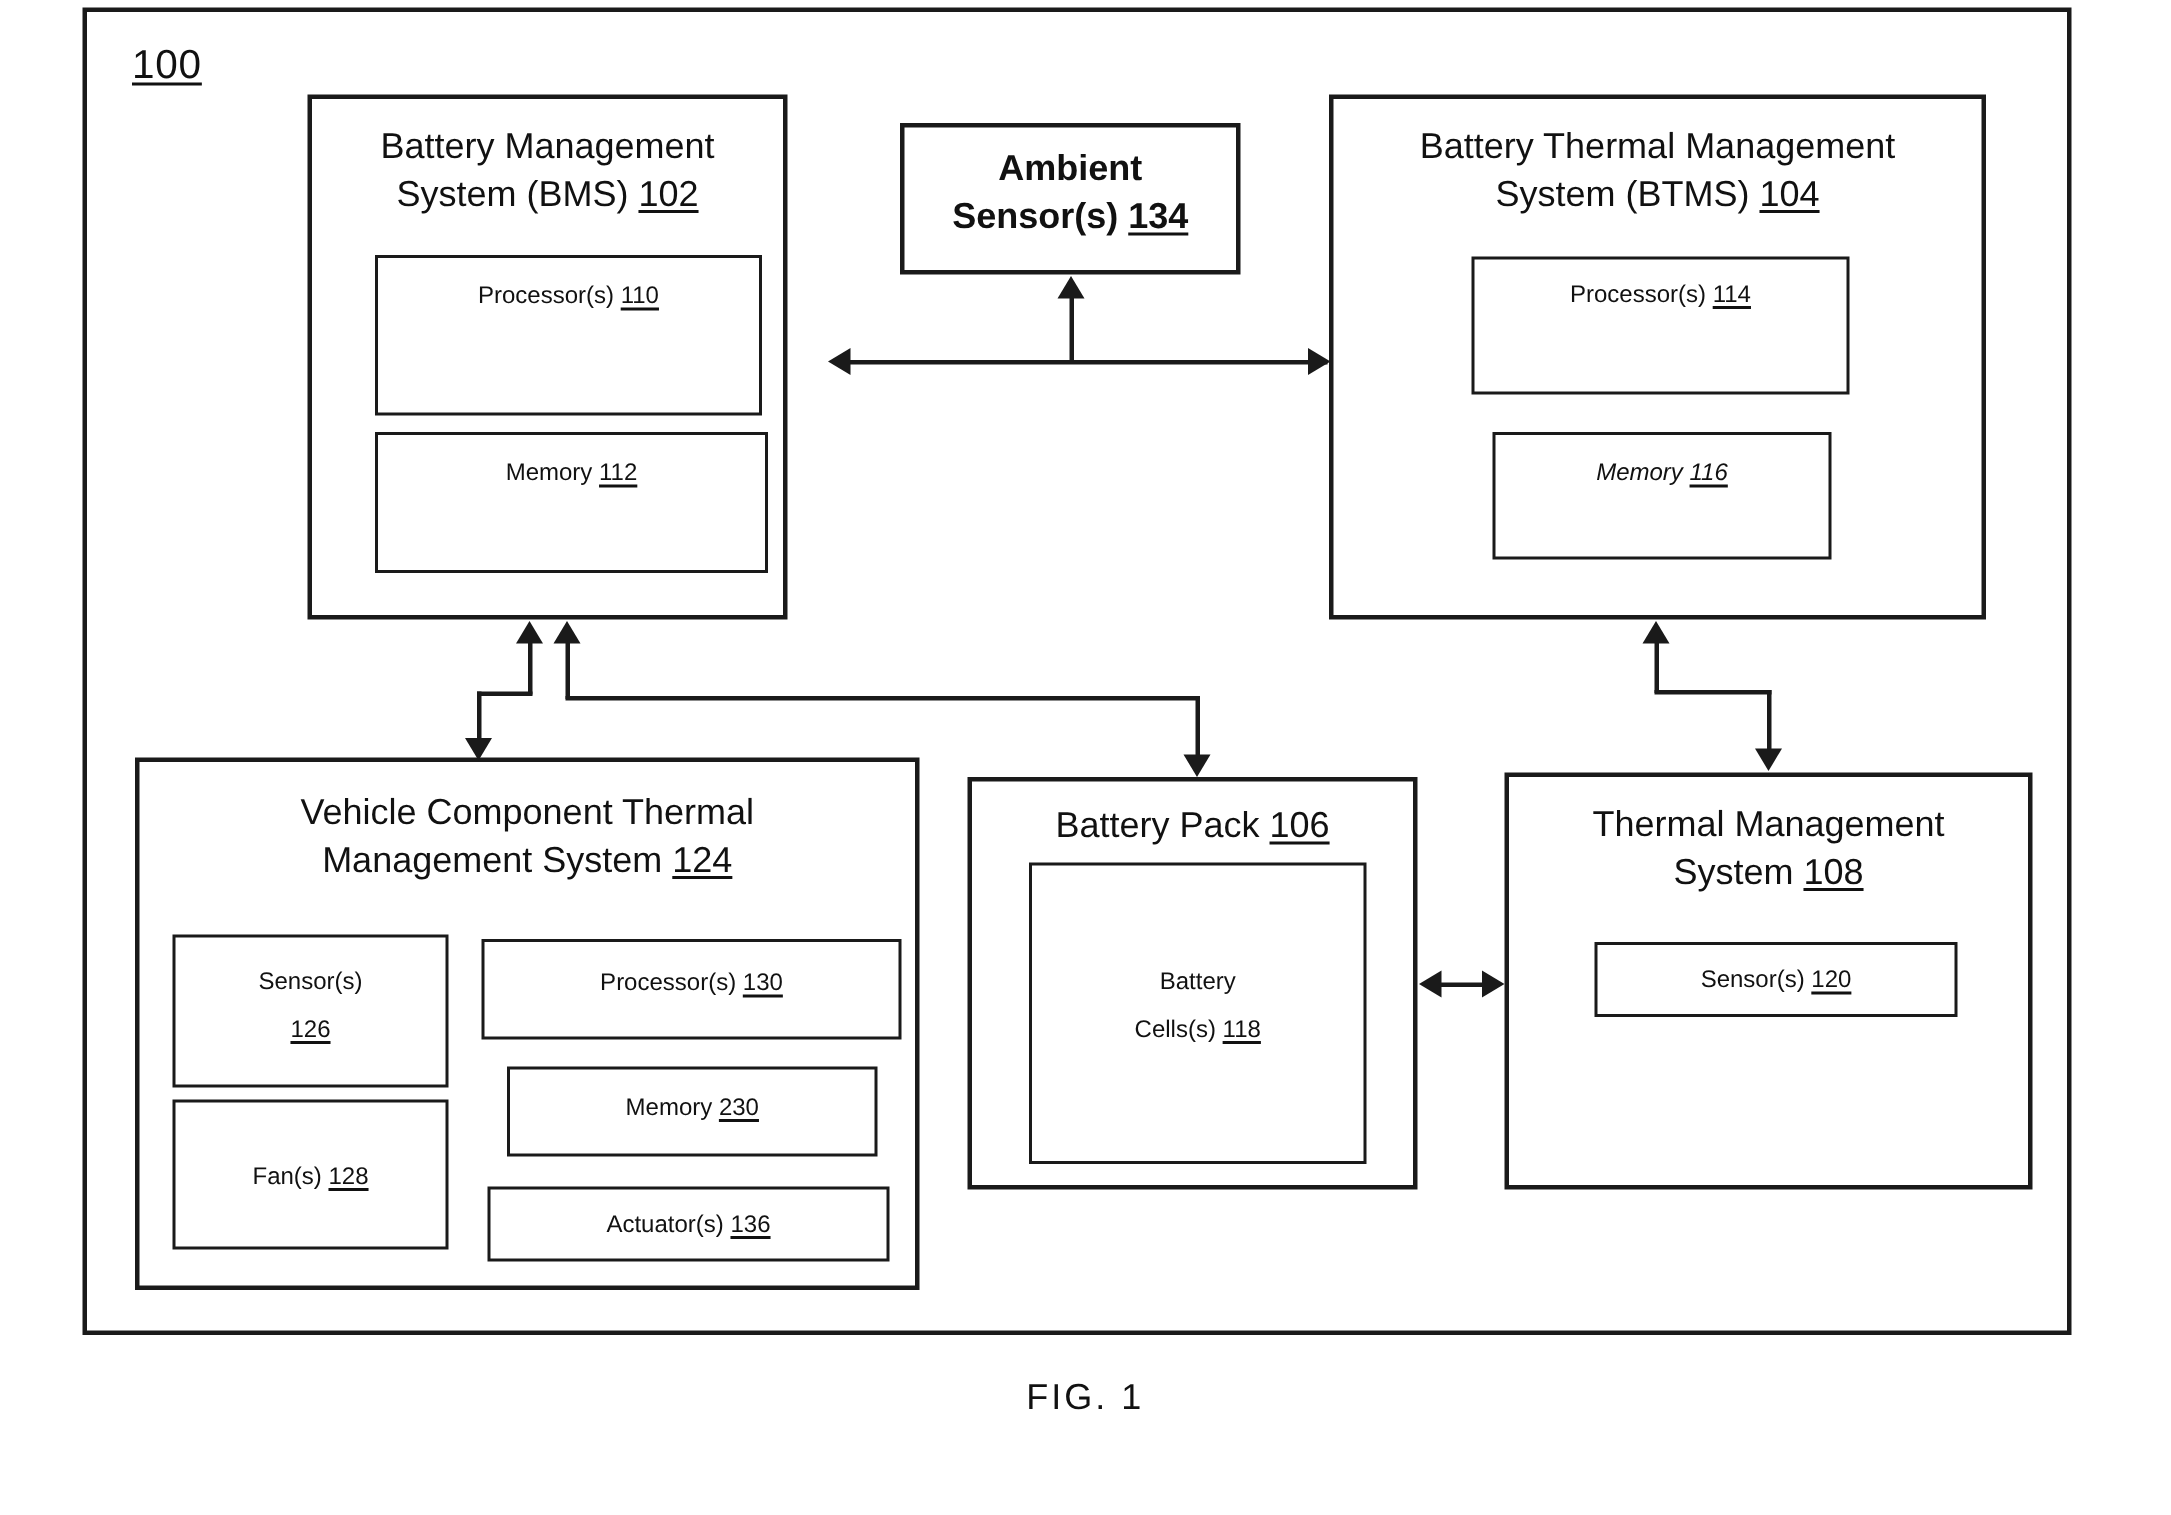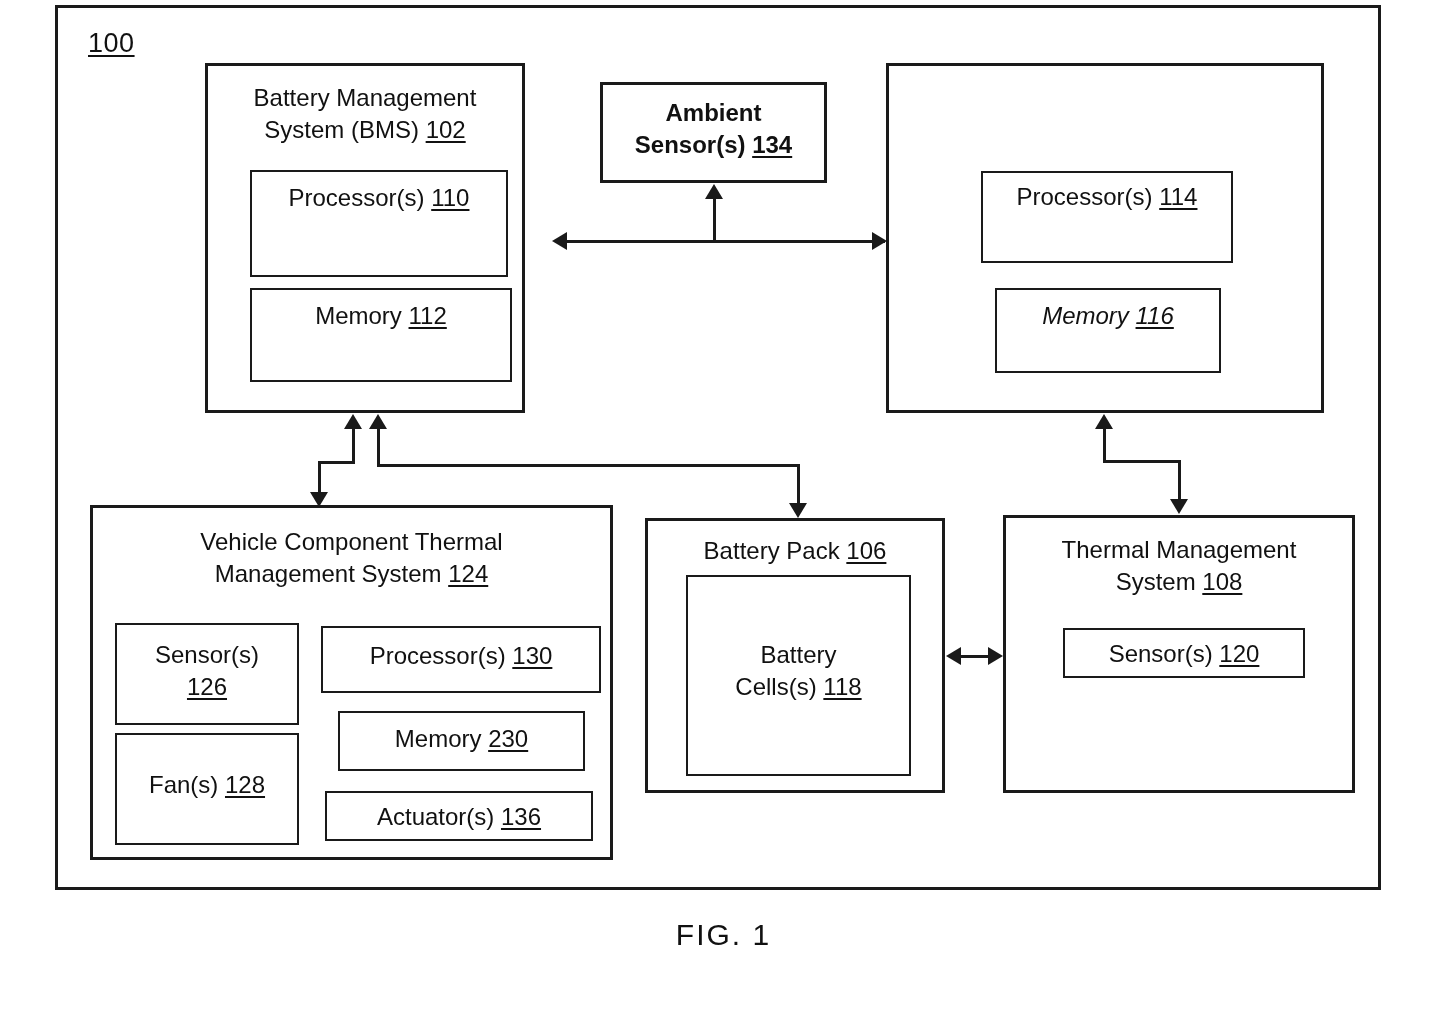--- a/index.html
+++ b/index.html
@@ -52,21 +52,21 @@
     text-align: center;
     font-size: 24px;
     line-height: 32px;
     white-space: pre-line;
   }
   .inner-label {
     position: absolute;
     left: 0;
     right: 0;
     text-align: center;
-    font-size: 24px;
+    font-size: 16px;
     line-height: 32px;
     white-space: pre-line;
   }
   .u {
     text-decoration: underline;
     text-underline-offset: 3px;
     text-decoration-thickness: 2px;
   }
   
   .hline {
@@ -103,21 +103,21 @@
     border-top: 9px solid transparent;
     border-bottom: 9px solid transparent;
     border-left: 15px solid #1a1a1a;
   }
   .fig-caption {
     position: absolute;
     left: 0;
     right: 0;
     top: 918px;
     text-align: center;
-    font-size: 30px;
+    font-size: 24px;
     letter-spacing: 2px;
   }
 </style>
 </head>
 <body>
 
 <div id="page">
 
   <div class="outer-frame"></div>
   <div class="ref-100">100</div>
@@ -132,36 +132,38 @@
       <div class="inner-label" style="top:10px;"><span>Memory </span><span class="u">112</span></div>
     </div>
   </div>
 
   <div class="box" style="left:600px; top:82px; width:227px; height:101px;">
     <div class="box-title" style="top:12px;font-weight:bold;"><span>Ambient
 Sensor(s) </span><span class="u">134</span></div>
   </div>
 
   <div class="box" style="left:886px; top:63px; width:438px; height:350px;">
+    <div class="box-title" style="top:16px;"><span>Battery Thermal Management
+System (BTMS) </span><span class="u">104</span></div>
     <div class="box thin" style="left:92px; top:105px; width:252px; height:92px;">
       <div class="inner-label" style="top:8px;"><span>Processor(s) </span><span class="u">114</span></div>
     </div>
     <div class="box thin" style="left:106px; top:222px; width:226px; height:85px;">
       <div class="inner-label" style="top:10px;font-style:italic;"><span>Memory </span><span class="u">116</span></div>
     </div>
   </div>
 
   <div class="box" style="left:90px; top:505px; width:523px; height:355px;">
     <div class="box-title" style="top:18px;"><span>Vehicle Component Thermal
 Management System </span><span class="u">124</span></div>
     <div class="box thin" style="left:22px; top:115px; width:184px; height:102px;">
       <div class="inner-label" style="top:14px;"><span>Sensor(s)
 </span><span class="u">126</span></div>
     </div>
-    <div class="box thin" style="left:22px; top:225px; width:184px; height:112px;">
+    <div class="box thin" style="left:22px; top:225px; width:184px; height:100px;">
       <div class="inner-label" style="top:34px;"><span>Fan(s) </span><span class="u">128</span></div>
     </div>
     <div class="box thin" style="left:228px; top:118px; width:280px; height:67px;">
       <div class="inner-label" style="top:12px;"><span>Processor(s) </span><span class="u">130</span></div>
     </div>
     <div class="box thin" style="left:245px; top:203px; width:247px; height:60px;">
       <div class="inner-label" style="top:10px;"><span>Memory </span><span class="u">230</span></div>
     </div>
     <div class="box thin" style="left:232px; top:283px; width:268px; height:50px;">
       <div class="inner-label" style="top:8px;"><span>Actuator(s) </span><span class="u">136</span></div>

